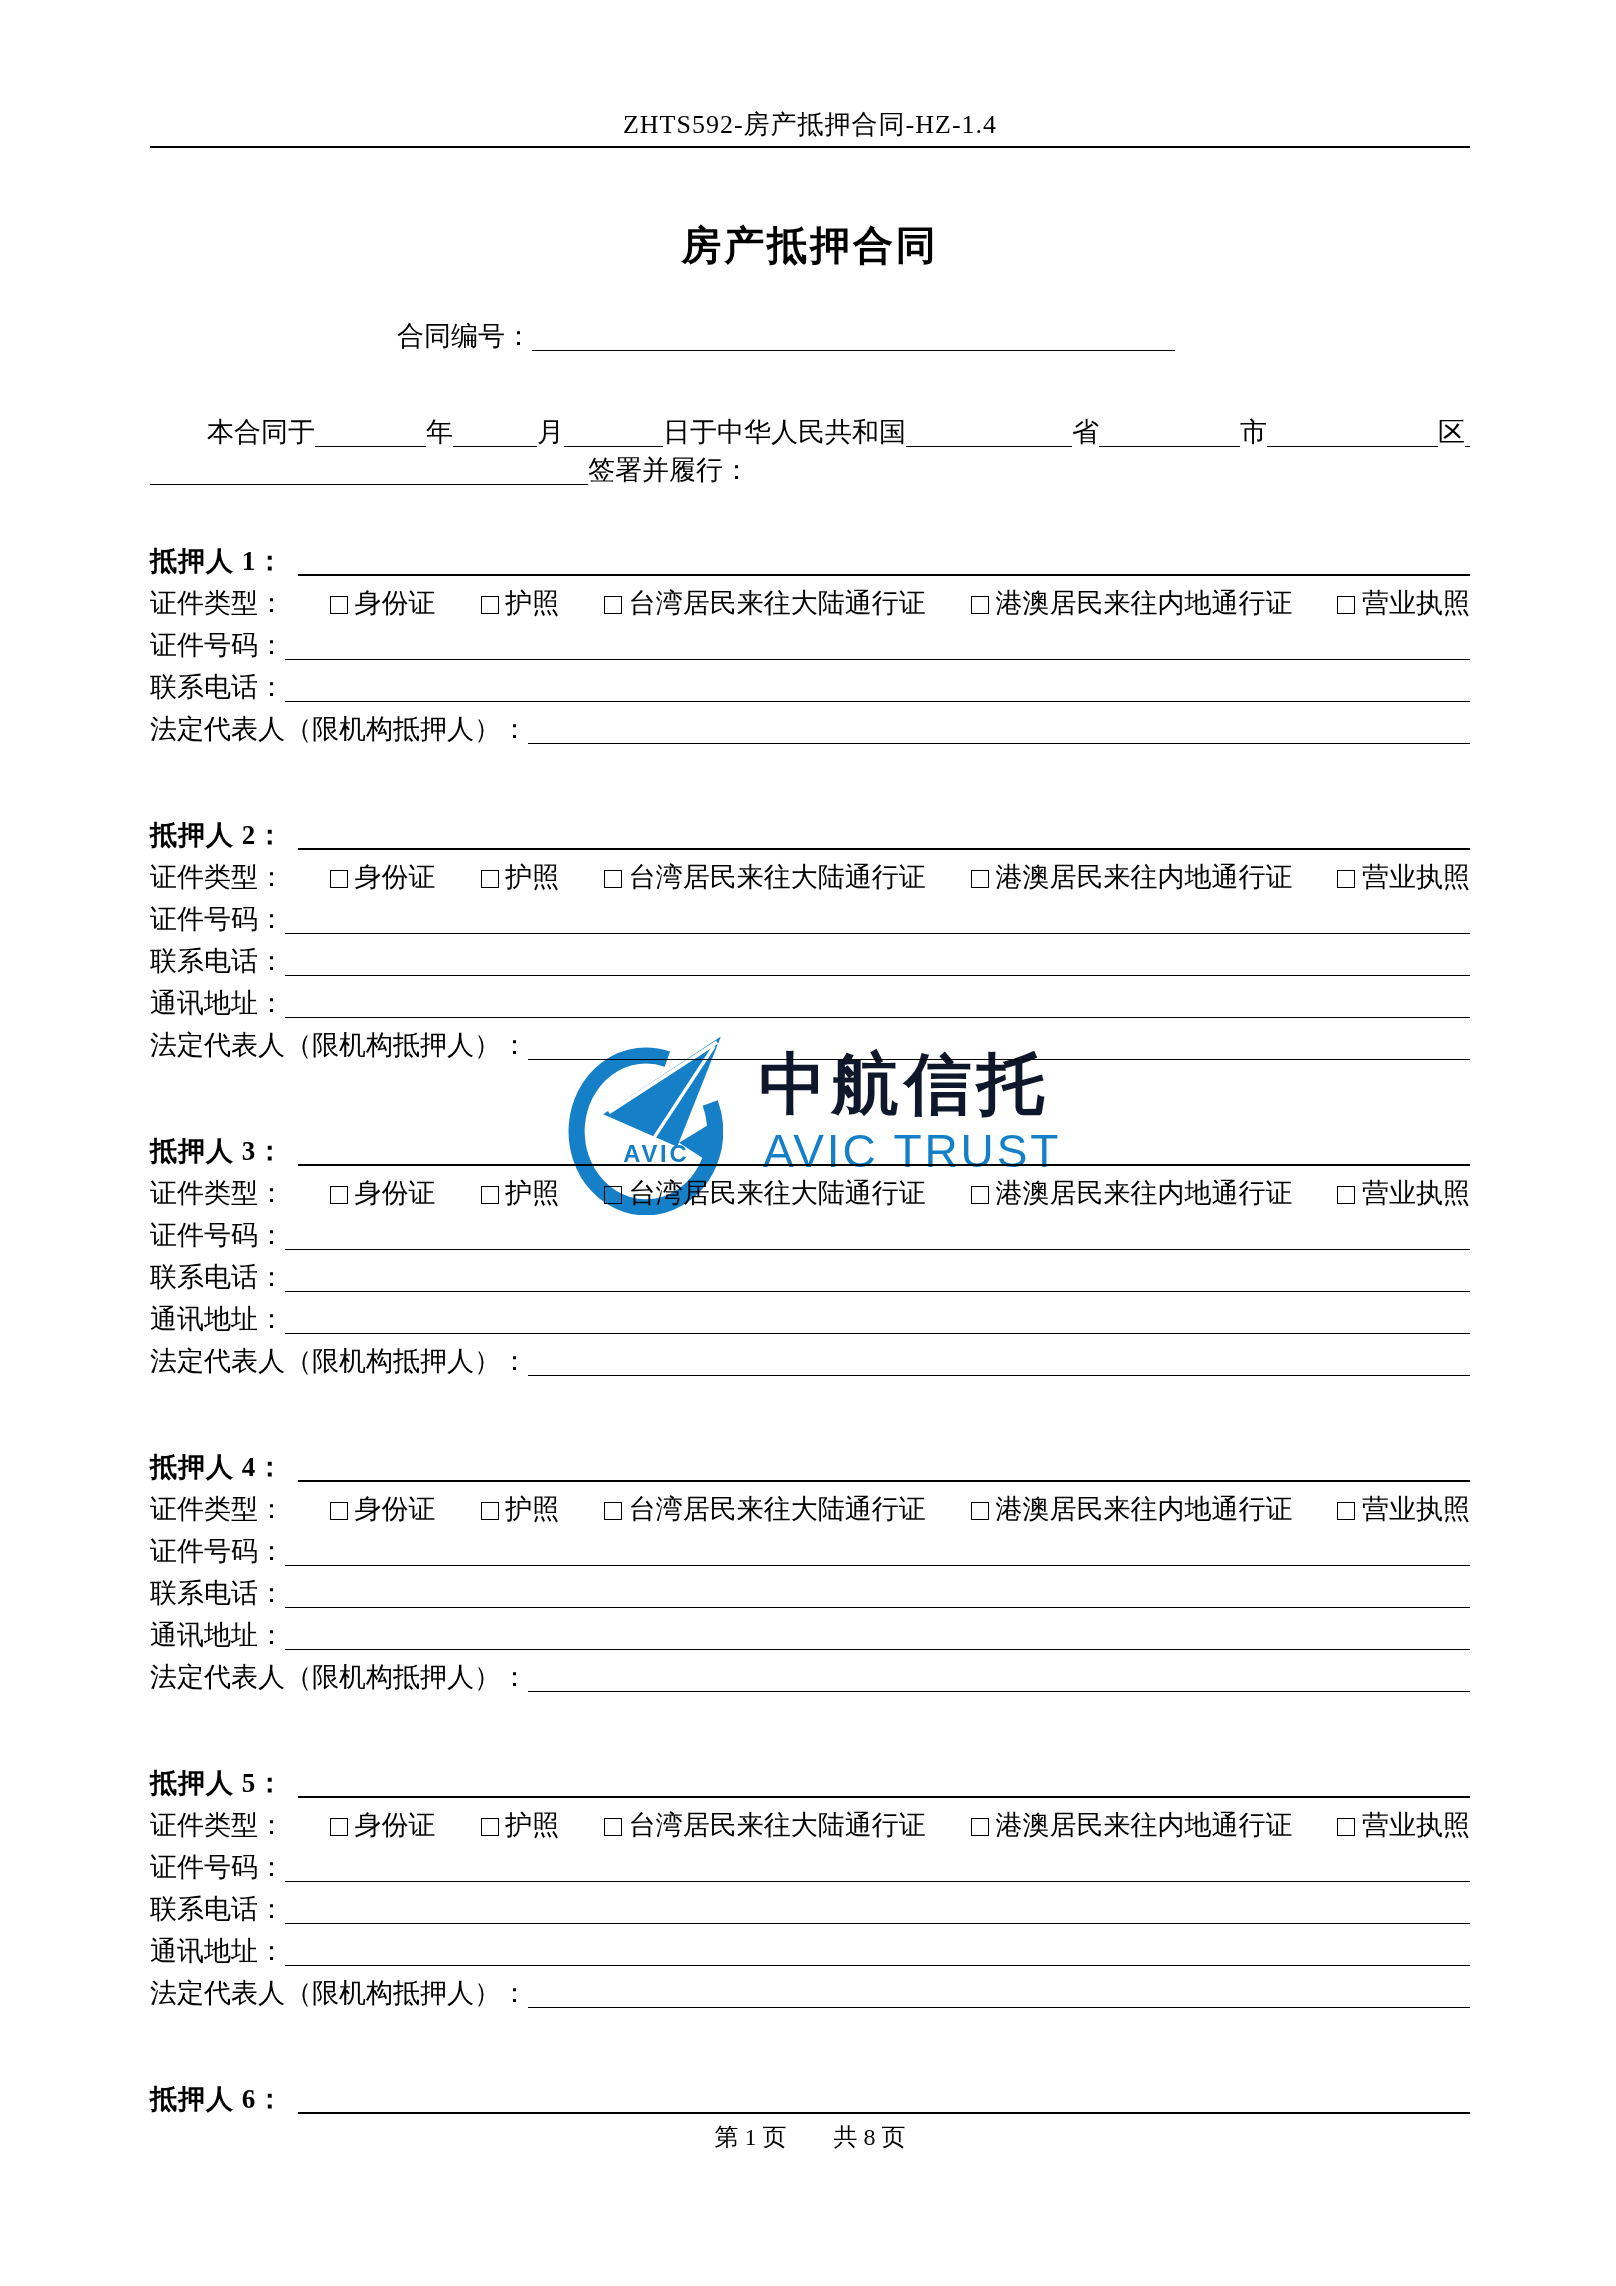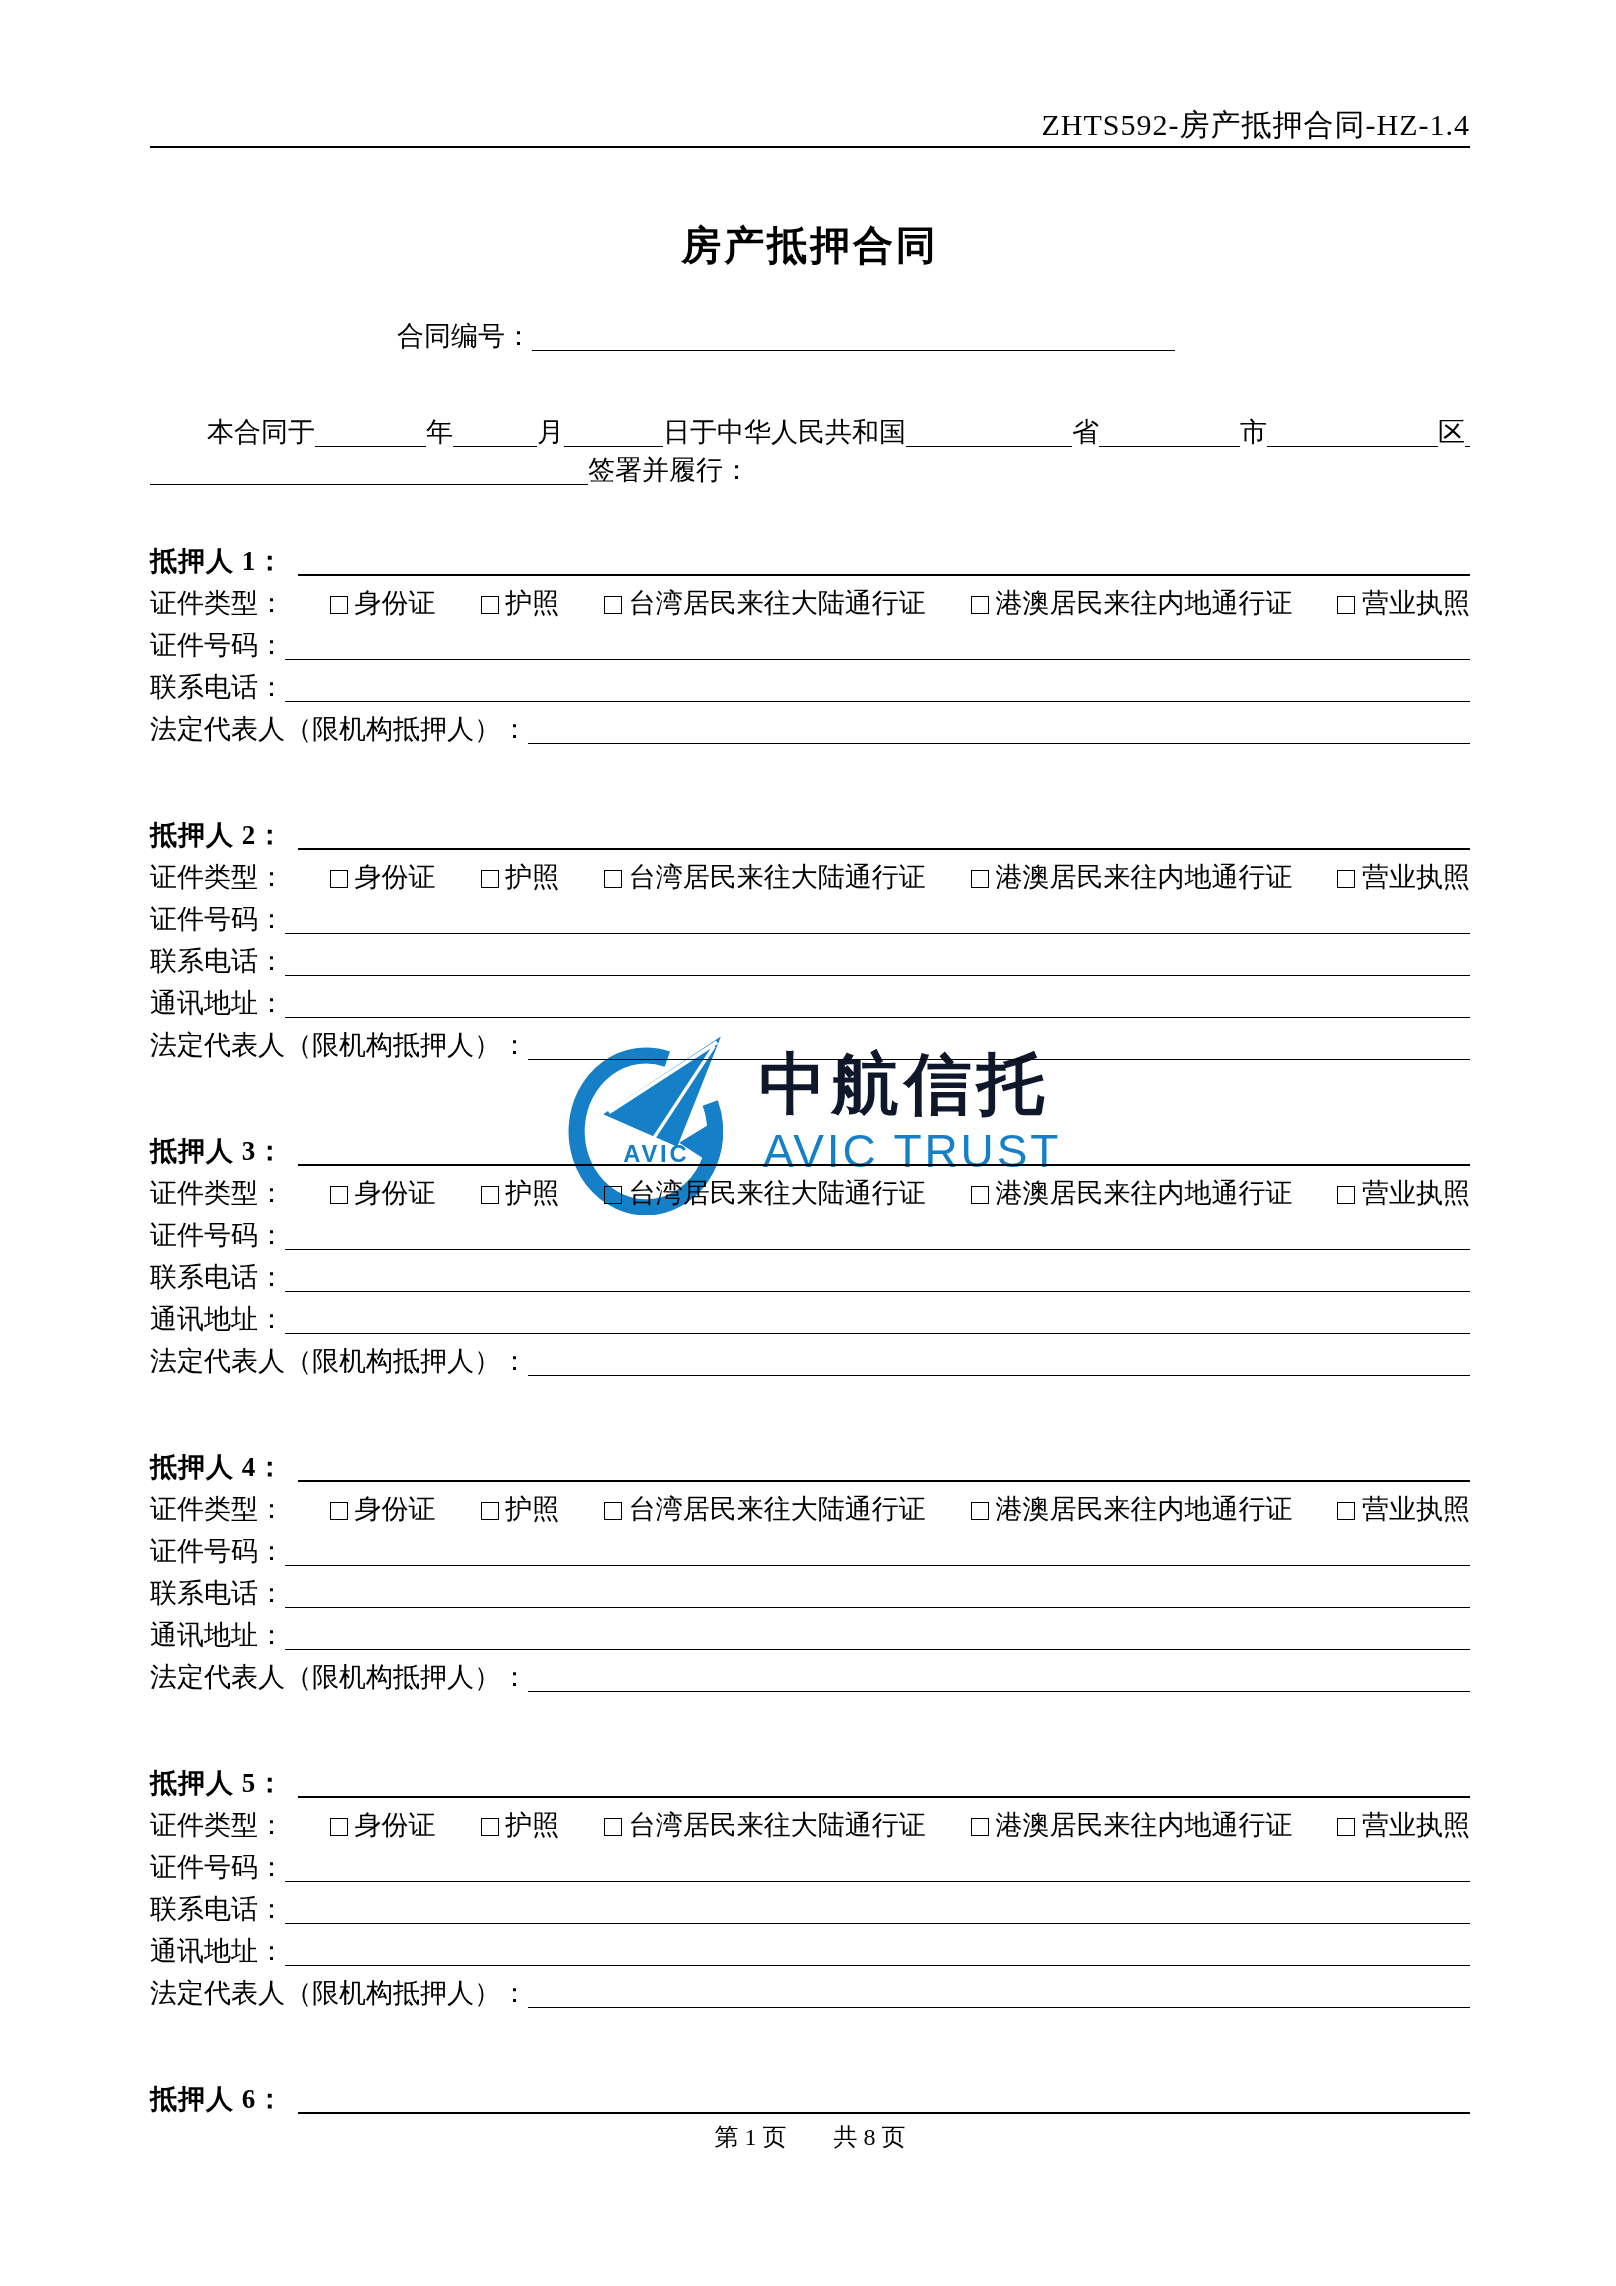--- a/index.html
+++ b/index.html
@@ -4,21 +4,21 @@
 <style>
   html,body{margin:0;padding:0;background:#e8e8e8;}
   .page{
     position:relative;width:1617px;height:2286px;background:#ffffff;
     margin:0 auto;overflow:hidden;color:#000;
     font-family:"Liberation Serif","DejaVu Serif",serif;
     font-size:27px;line-height:42px;
   }
   .content{position:relative;z-index:2;padding:0 147px 0 150px;}
   
-  .header-code{padding-top:110px;text-align:right;font-size:30px;line-height:30px;letter-spacing:1px;}
+  .header-code{padding-top:110px;text-align:center;font-size:26px;line-height:30px;letter-spacing:1px;}
   .header-rule{margin-top:5.7px;border-top:2.9px solid #000;height:0;}
   
   .doc-title{margin-top:76px;height:49px;line-height:49px;text-align:center;
     font-size:40px;font-weight:bold;letter-spacing:2.9px;font-family:Liberation Mono, monospace;}
   
   .row{display:flex;height:42px;line-height:42px;white-space:nowrap;text-align:right;}
   .blank{flex:1;border-bottom:1.9px solid #000;margin-bottom:5.7px;}
   .blank.thick{border-bottom-width:2.9px;}
   .lbl{white-space:nowrap;}
   .sec-label{font-weight:bold;letter-spacing:1px;padding-right:13.3px;}

